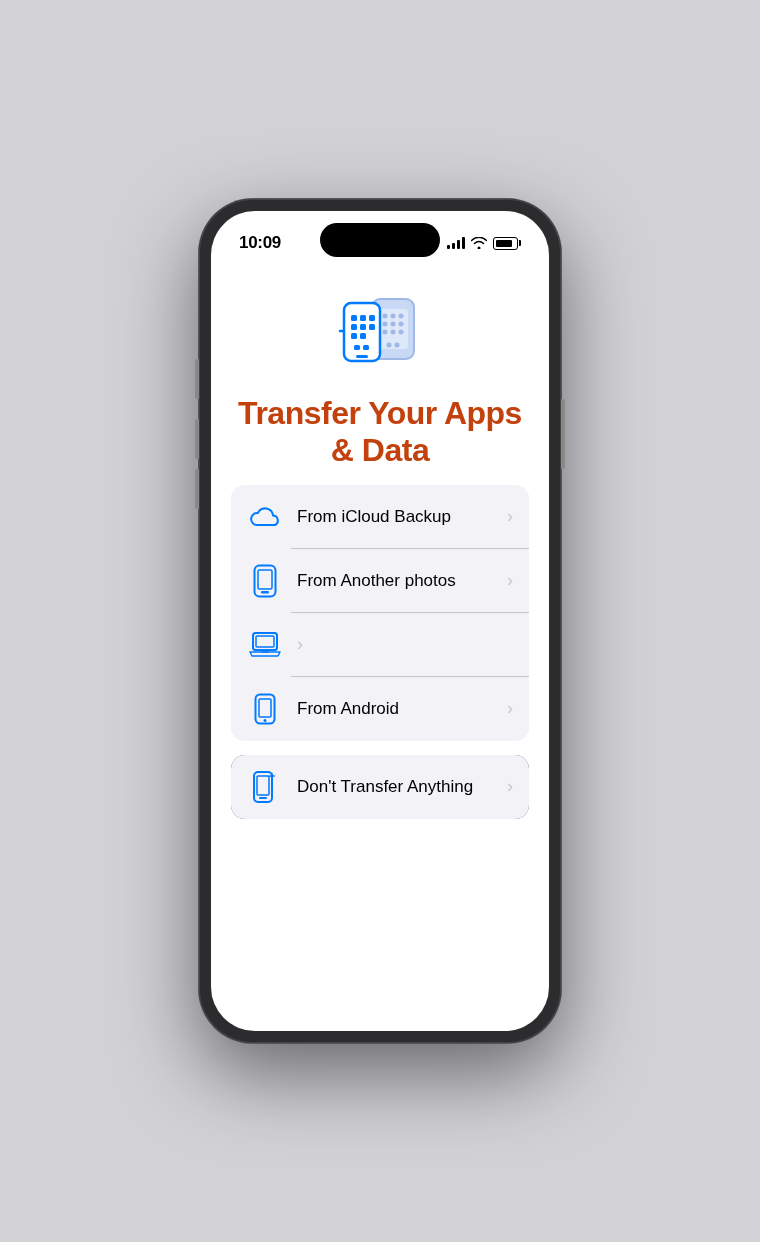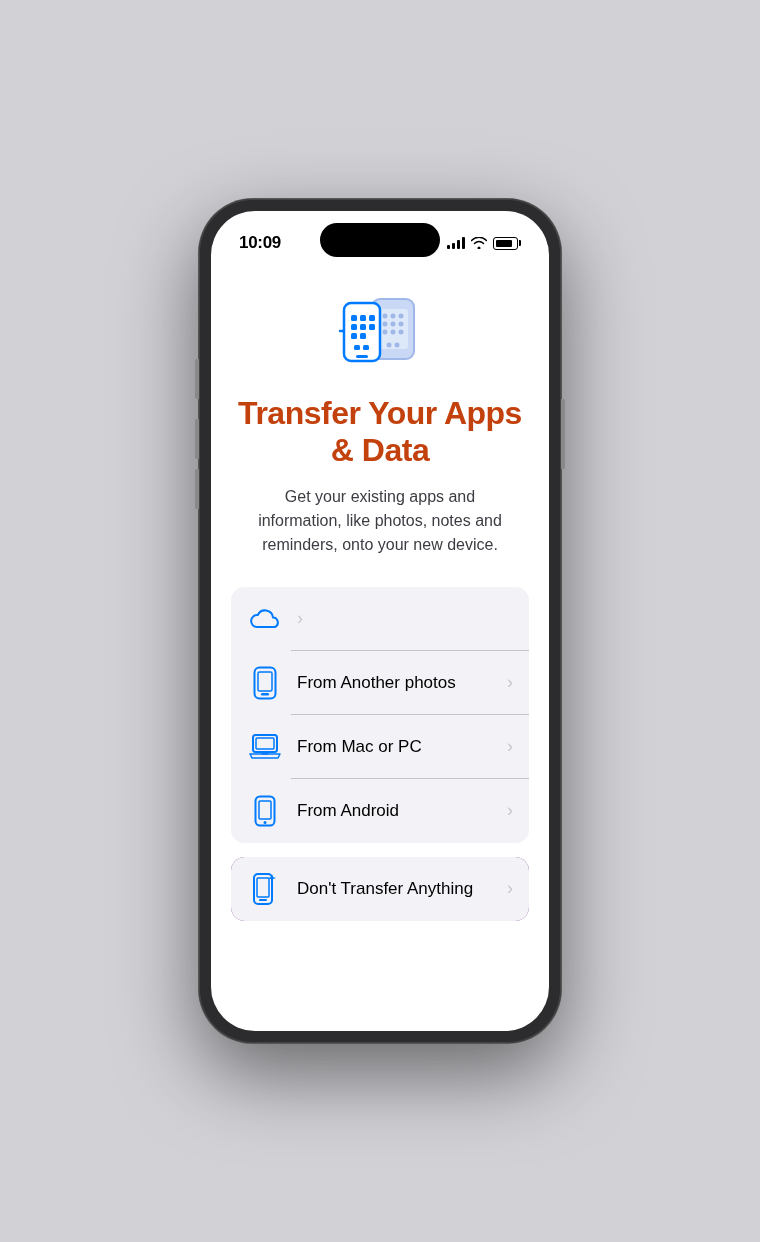--- a/index.html
+++ b/index.html
@@ -318,30 +318,30 @@
 
           <rect x="24" y="54" width="6" height="5" rx="1.5" fill="#007AFF"></rect>
           <rect x="33" y="54" width="6" height="5" rx="1.5" fill="#007AFF"></rect>
 
           <rect x="26" y="64" width="12" height="3" rx="1.5" fill="#007AFF"></rect>
         </svg>
       </div>
 
       <h1 class="page-title">Transfer Your Apps &amp; Data</h1>
 
-      <p class="page-subtitle">Get your existing apps and information, like photos, notes and reminders, onto your new device.</p>
 
       <div class="options-list">
 
         <div class="option-item">
           <div class="option-icon">
             <svg width="32" height="24" viewBox="0 0 32 24" fill="none">
               <path d="M26 20H8a6 6 0 1 1 .8-11.96A8 8 0 0 1 24 10.5a5 5 0 0 1 2 9.5z" stroke="#007AFF" stroke-width="2" fill="none" stroke-linejoin="round"></path>
             </svg>
           </div>
+          <span class="option-label">From iCloud Backup</span>
           <span class="chevron-icon">›</span>
         </div>
 
         <div class="option-item">
           <div class="option-icon">
             <svg width="24" height="34" viewBox="0 0 24 34" fill="none">
               <rect x="1.5" y="1.5" width="21" height="31" rx="5" stroke="#007AFF" stroke-width="2"></rect>
               <rect x="5" y="6" width="14" height="19" rx="1.5" fill="none" stroke="#007AFF" stroke-width="1.5"></rect>
               <rect x="8" y="27" width="8" height="2.5" rx="1.25" fill="#007AFF"></rect>
             </svg>
@@ -352,21 +352,20 @@
 
         <div class="option-item">
           <div class="option-icon">
             <svg width="34" height="28" viewBox="0 0 34 28" fill="none">
               <rect x="5" y="2" width="24" height="17" rx="2.5" stroke="#007AFF" stroke-width="2"></rect>
               <rect x="8" y="5" width="18" height="11" rx="1" fill="none" stroke="#007AFF" stroke-width="1.5"></rect>
               <path d="M2 21h30l-2 4H4l-2-4z" stroke="#007AFF" stroke-width="1.5" stroke-linejoin="round" fill="none"></path>
               <line x1="14" y1="21" x2="20" y2="21" stroke="#007AFF" stroke-width="1.5" stroke-linecap="round"></line>
             </svg>
           </div>
-          <span class="option-label">From Mac or PC</span>
           <span class="chevron-icon">›</span>
         </div>
 
         <div class="option-item">
           <div class="option-icon">
             <svg width="22" height="34" viewBox="0 0 22 34" fill="none">
               <rect x="1.5" y="2.5" width="19" height="29" rx="4.5" stroke="#007AFF" stroke-width="2"></rect>
               <rect x="5" y="7" width="12" height="18" rx="1" fill="none" stroke="#007AFF" stroke-width="1.5"></rect>
               <circle cx="11" cy="28.5" r="1.5" fill="#007AFF"></circle>
             </svg>

